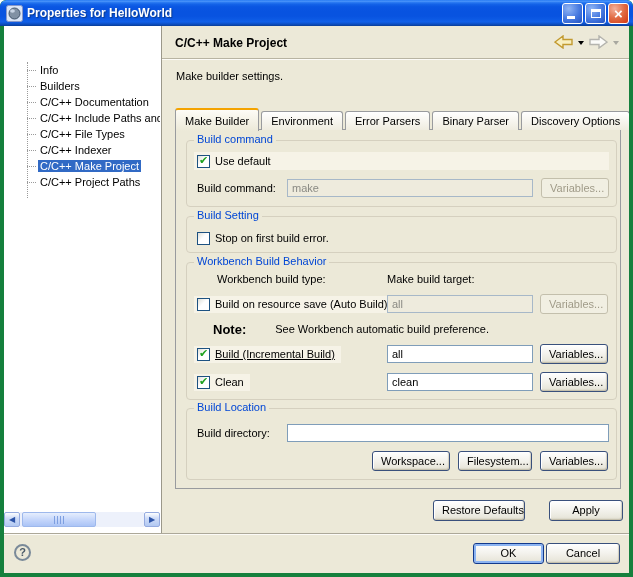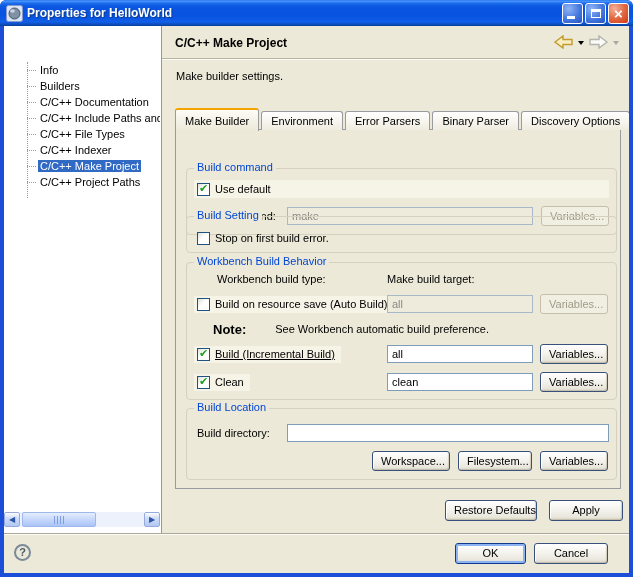--- a/index.html
+++ b/index.html
@@ -6,21 +6,21 @@
     --titlebar-blue:#0853e0;
     --selection-blue:#316ac5;
     --group-title-blue:#0046d5;
     --tab-accent-orange:#f4a300;
     --check-green:#1fa11f;
     --close-red:#d6421c;
     --dialog-beige:#ece9d8;
   }
   *{box-sizing:border-box;}
   body{margin:0;background:#fff;font-family:"Liberation Sans",sans-serif;}
-  .window{position:relative;width:633px;height:577px;background:#1d4ed8;font-size:11px;color:#000;overflow:hidden;border-radius:6px 6px 0 0;}
+  .window{position:relative;width:633px;height:577px;background:#15803d;font-size:11px;color:#000;overflow:hidden;border-radius:6px 6px 0 0;}
 
   
   .titlebar{position:absolute;top:0;left:0;right:0;height:26px;display:flex;align-items:center;padding:0 4px;
     background:linear-gradient(180deg,#2579f2 0%,#4a94fa 5%,#2c7cf2 9%,#1463e8 16%,#0a56e2 26%,#0853e0 45%,#0853e0 62%,#0c59e4 74%,#1160e8 84%,#0c4ec2 93%,#093d96 100%);
     border-radius:6px 6px 0 0;}
   .win-icon{width:17px;height:17px;margin:0 4px 0 2px;flex:none;}
   .titlebar .title{flex:1;color:#fff;font-weight:bold;font-size:12px;text-shadow:1px 1px 1px #0a3a8c;white-space:nowrap;overflow:hidden;}
   .tb-btn{position:relative;width:21px;height:21px;margin-left:2px;border:1px solid #fff;border-radius:3px;flex:none;}
   .tb-btn.bluebtn{background:radial-gradient(circle at 30% 25%,#8fb4f4,#4679e0 55%,#2a5ac8 90%);}
   .tb-btn.redbtn{background:radial-gradient(circle at 30% 25%,#f4b09a,#e06a42 50%,var(--close-red) 90%);}
@@ -57,21 +57,21 @@
 
   .tabs{position:absolute;top:81px;left:13px;display:flex;align-items:flex-end;height:23px;z-index:2;}
   .tab{height:19px;line-height:18px;padding:0 9px;margin-right:2px;white-space:nowrap;
     background:linear-gradient(180deg,#ffffff,#efecdf);border:1px solid #999b9e;border-bottom:none;border-radius:3px 3px 0 0;}
   .tab.active{height:23px;line-height:22px;margin-bottom:-1px;border-top:2px solid var(--tab-accent-orange);
     background:linear-gradient(180deg,#fdfcf6,#ece9d8);}
   .panel{position:absolute;top:103px;left:13px;width:446px;height:360px;border:1px solid #999b9e;background:var(--dialog-beige);}
 
   .group{position:absolute;left:10px;width:431px;border:1px solid #d5d0bf;border-radius:4px;}
   .group-title{position:absolute;top:-8px;left:7px;padding:0 3px;background:var(--dialog-beige);color:var(--group-title-blue);}
-  .g1{top:10px;height:67px;margin-top:28px;}
+  .g1{top:10px;height:67px;}
   .g2{top:86px;height:37px;}
   .g3{top:132px;height:138px;}
   .g4{top:278px;height:72px;}
 
   .row{position:absolute;display:flex;align-items:center;}
   .cream{background:#f6f3e7;}
   .chip{display:inline-flex;align-items:center;padding:2px 6px 2px 3px;}
   .cb{position:relative;width:13px;height:13px;flex:none;border:1px solid #1d5281;background:linear-gradient(135deg,#dedfd8 0%,#ffffff 45%);}
   .cb.checked::after{content:"✔";position:absolute;left:1px;top:-2px;font-family:"DejaVu Sans",sans-serif;font-size:11px;font-weight:bold;color:var(--check-green);}
   .cb-label{margin-left:5px;white-space:nowrap;}
@@ -79,29 +79,29 @@
   .col-label{position:absolute;white-space:nowrap;}
   .field{height:18px;border:1px solid #7f9db9;background:#fff;padding:1px 4px;font:11px "Liberation Sans",sans-serif;color:#000;}
   .field.disabled{background:#eeebdd;color:#8a8a84;border-color:#a7b8c8;}
   .btn{height:20px;border:1px solid #39507c;border-radius:3px;padding:0 8px;text-align:center;line-height:18px;white-space:nowrap;
     background:linear-gradient(180deg,#ffffff 0%,#f4f3ee 45%,#e9e7dc 85%,#d8d5c8 100%);
     box-shadow:inset -1px -1px 1px rgba(160,150,120,.4),inset 1px 1px 0 #fff;font-size:11px;color:#000;}
   .btn.disabled{border-color:#c3bfac;background:#f1efe2;color:#a09b88;box-shadow:none;}
   .btn.focused{border-color:#12398c;box-shadow:inset 0 0 0 2px #8cb4f2;}
   .note-strong{font-weight:bold;font-size:13px;margin-right:5px;}
 
-  .actions{position:absolute;top:474px;right:6px;display:flex;gap:12px;}
+  .actions{position:absolute;top:474px;right:6px;display:flex;gap:24px;}
   .actions .btn{height:21px;line-height:19px;}
 
   
   .footer{position:absolute;left:4px;right:4px;bottom:4px;height:40px;background:var(--dialog-beige);
     border-top:1px solid #aca899;box-shadow:inset 0 1px 0 #fcfbf7;}
   .help{position:absolute;left:10px;top:10px;width:17px;height:17px;border:2px solid #7a8a99;border-radius:50%;
     color:#4a5a68;font-weight:bold;font-size:11px;line-height:13px;text-align:center;background:transparent;}
-  .footer-btns{position:absolute;right:21px;top:9px;display:flex;gap:8px;}
+  .footer-btns{position:absolute;right:9px;top:9px;display:flex;gap:2px;}
   .footer-btns .btn{height:21px;line-height:19px;}
   .w-ok{width:71px;} .w-cancel{width:74px;} .w-restore{width:92px;} .w-apply{width:74px;}
   .w-var{width:68px;flex:none;} .w-workspace{width:78px;} .w-filesystem{width:74px;}
 </style>
 </head>
 <body>
 
 <div class="window">
 
   <div class="titlebar">

